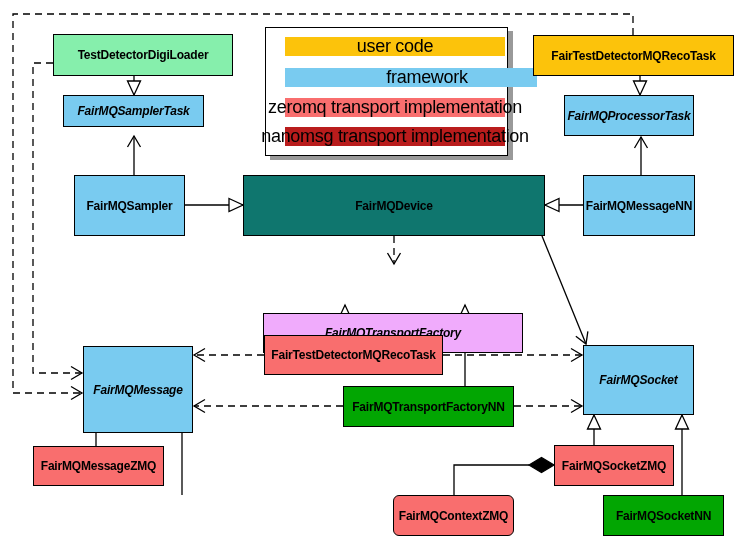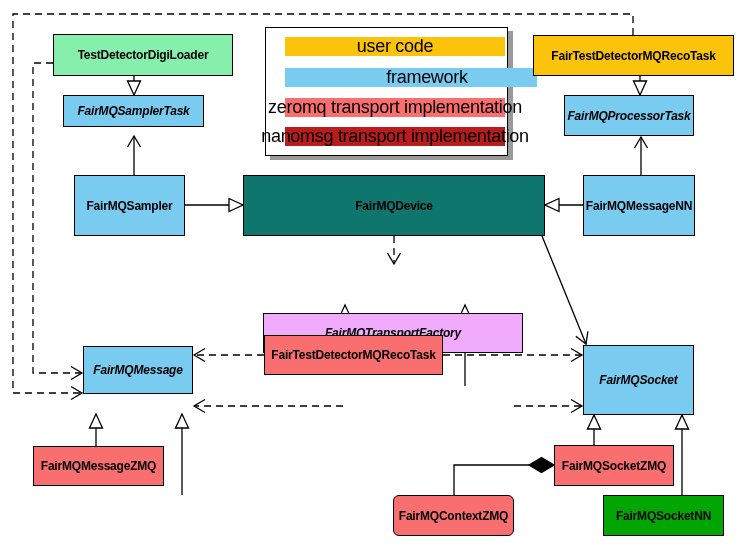--- a/index.html
+++ b/index.html
@@ -93,22 +93,23 @@
   <div class="node" style="left: 74px; top: 175px; width: 111px; height: 61px; background-color: rgb(121, 203, 240);">FairMQSampler</div>
 
   <div class="node" style="left: 243px; top: 175px; width: 302px; height: 61px; background-color: #0f766e; text-align: right;">FairMQDevice</div>
 
   <div class="node" style="left: 583px; top: 175px; width: 112px; height: 61px; background-color: rgb(121, 203, 240);">FairMQMessageNN</div>
 
   <div class="node abstract" style="left: 263px; top: 265px; width: 260px; height: 40px; background-color: #f0abfc; margin-top: 48px;">FairMQTransportFactory</div>
 
   <div class="node" style="left: 264px; top: 335px; width: 179px; height: 40px; background-color: rgb(249, 110, 110);">FairTestDetectorMQRecoTask</div>
 
+  <div class="node" style="left: 343px; top: 386px; width: 171px; height: 41px; background-color: rgb(2, 166, 2);">FairMQTransportFactoryNN</div>
 
-  <div class="node abstract" style="left: 83px; top: 346px; width: 110px; height: 48px; background-color: rgb(121, 203, 240);">FairMQMessage</div>
+  <div class="node abstract" style="left: 83px; top: 346px; width: 110px; height: 87px; background-color: rgb(121, 203, 240);">FairMQMessage</div>
 
   <div class="node abstract" style="left: 583px; top: 345px; width: 111px; height: 70px; background-color: rgb(121, 203, 240);">FairMQSocket</div>
 
   <div class="node" style="left: 33px; top: 446px; width: 131px; height: 40px; background-color: rgb(249, 110, 110);">FairMQMessageZMQ</div>
 
 
   <div class="node" style="left: 554px; top: 445px; width: 120px; height: 41px; background-color: rgb(249, 110, 110);">FairMQSocketZMQ</div>
 
   <div class="node" style="left: 603px; top: 495px; width: 121px; height: 41px; background-color: rgb(2, 166, 2);">FairMQSocketNN</div>
 

